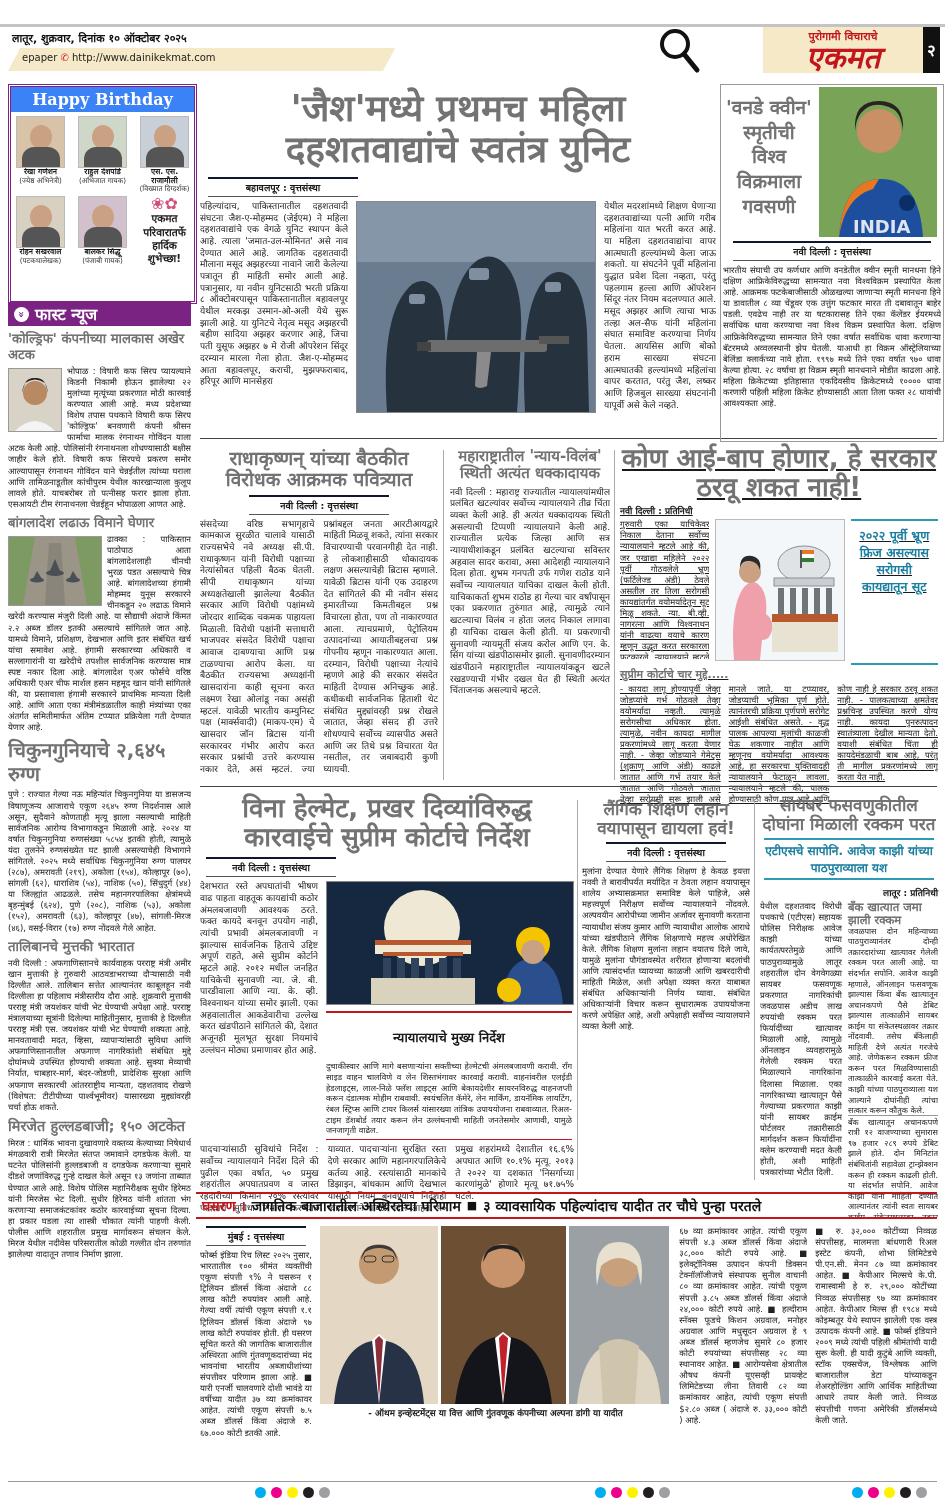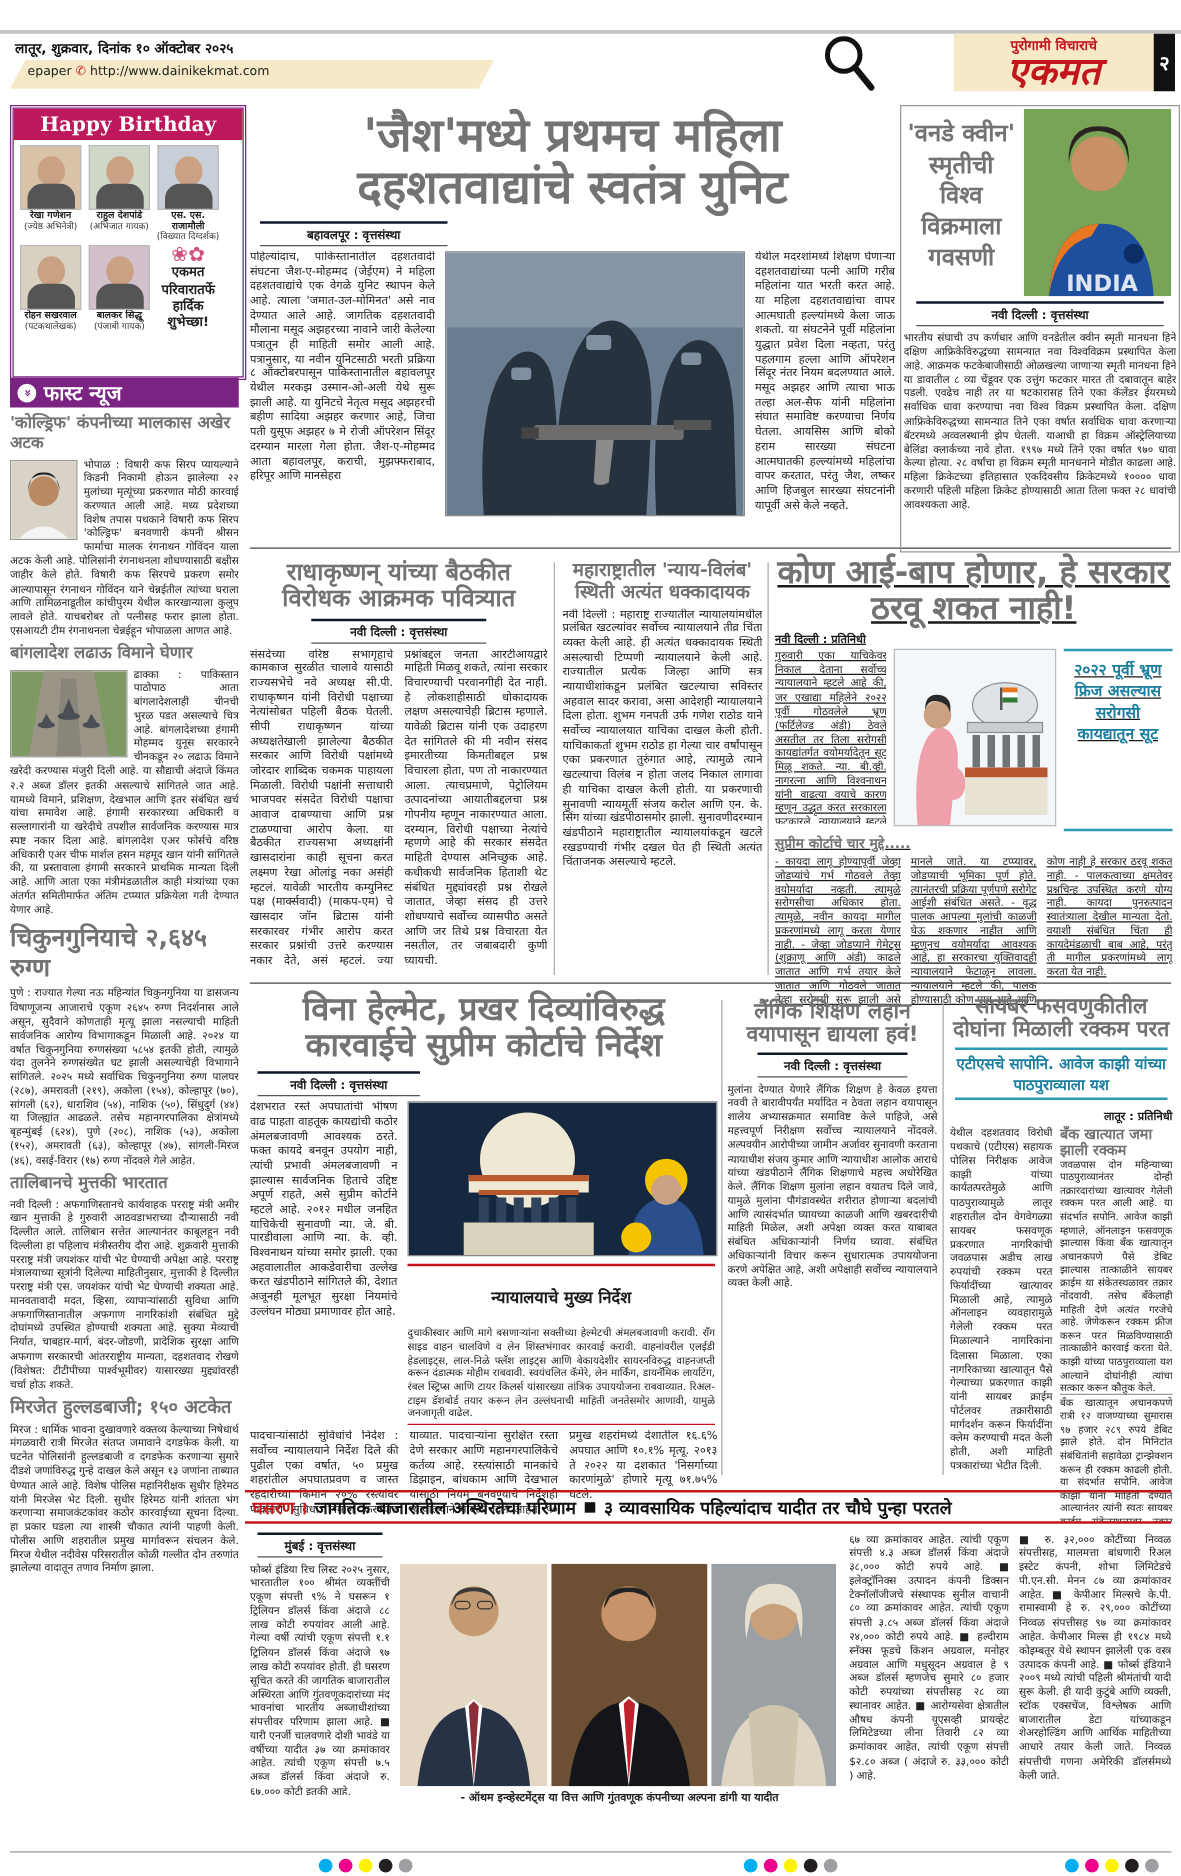--- a/index.html
+++ b/index.html
@@ -21,22 +21,22 @@
   .dateline{font-size:11px;font-weight:700;color:#111;}
   .epaper{font-size:10px;color:#222;}
   .phone-ic{color:#cc2229;font-weight:700;}
   .sect-red{color:#c3161c;}
   .sect-gray{color:#a9a9a9;text-shadow:0 0 1px #555;}
   .mast-tag{color:#c3161c;font-size:11px;font-weight:700;text-align:center;}
   .mast-title{color:#c3161c;font-size:30px;font-weight:700;font-style:italic;text-align:center;line-height:1;}
   .pagenum{background:#111;color:#fff;font-size:16px;font-weight:700;display:flex;align-items:center;justify-content:center;}
   
   .bday-box{border:3px double #7b2382;background:#fff;}
-  .bday-head{background:#be185d;color:#fff;font-family:"DejaVu Serif",serif;font-size:16px;font-weight:700;text-align:center;padding:3px 0;}
-  .bday-grid{display:flex;flex-wrap:wrap;justify-content:flex-start;padding:4px 2px 0 2px;}
+  .bday-head{background:#3b82f6;color:#fff;font-family:"DejaVu Serif",serif;font-size:16px;font-weight:700;text-align:center;padding:3px 0;}
+  .bday-grid{display:flex;flex-wrap:wrap;justify-content:space-between;padding:4px 2px 0 2px;}
   .bday-cell{width:55px;text-align:center;margin-bottom:3px;}
   .pf{width:47px;height:50px;margin:0 auto;position:relative;overflow:hidden;border:1px solid #bbb;}
   .pf::before{content:"";position:absolute;left:50%;top:8px;transform:translateX(-50%);width:22px;height:24px;border-radius:50%;background:#caa183;}
   .pf::after{content:"";position:absolute;left:50%;top:30px;transform:translateX(-50%);width:38px;height:26px;border-radius:12px 12px 0 0;background:#555;}
   .bday-name{font-size:7.6px;font-weight:700;line-height:1.15;}
   .bday-role{font-size:7.2px;line-height:1.1;color:#333;}
   .greet{font-size:10.5px;font-weight:700;text-align:center;color:#222;line-height:1.25;}
   .bouquet{font-size:16px;color:#d2527f;text-align:center;line-height:1;}
   .fast-banner{background:#7b2382;color:#fff;display:flex;align-items:center;gap:6px;padding:2px 6px;}
   .fast-ic{width:15px;height:15px;border-radius:50%;background:#fff;color:#7b2382;font-weight:700;display:inline-flex;align-items:center;justify-content:center;font-size:10px;transform:rotate(90deg);}
@@ -323,21 +323,21 @@
     <span class="strip-txt">जागतिक बाजारातील अस्थिरतेचा परिणाम</span>
     <span class="strip-sq">■</span>
     <span class="strip-txt">३ व्यावसायिक पहिल्यांदाच यादीत तर चौघे पुन्हा परतले</span>
   </div>
   <div class="abs" style="left:200px;top:1218px;width:737px;">
     <div style="display:flex;gap:8px;margin-top:8px;">
       <div style="width:112px;">
         <div class="byline byline-rules" style="width:100px;margin:0 auto 4px auto;">मुंबई : वृत्तसंस्था</div>
         <div class="side-txt jt ovh" style="height:186px;">फोर्ब्स इंडिया रिच लिस्ट २०२५ नुसार, भारतातील १०० श्रीमंत व्यक्तींची एकूण संपत्ती ९% ने घसरून १ ट्रिलियन डॉलर्स किंवा अंदाजे ८८ लाख कोटी रुपयांवर आली आहे. गेल्या वर्षी त्यांची एकूण संपत्ती १.१ ट्रिलियन डॉलर्स किंवा अंदाजे ९७ लाख कोटी रुपयांवर होती. ही घसरण सूचित करते की जागतिक बाजारातील अस्थिरता आणि गुंतवणूकदारांच्या मंद भावनांचा भारतीय अब्जाधीशांच्या संपत्तीवर परिणाम झाला आहे. ■ यारी एनर्जी चालवणारे दोशी भावंडे या वर्षीच्या यादीत ३७ व्या क्रमांकावर आहेत. त्यांची एकूण संपत्ती ७.५ अब्ज डॉलर्स किंवा अंदाजे रु. ६७,००० कोटी इतकी आहे.</div>
       </div>
-      <div style="width:352px;margin-top:25px;">
+      <div style="width:352px;">
         <div style="display:flex;gap:3px;">
           <svg width="118" height="178">
             <rect width="118" height="178" fill="#e4d8c4"></rect>
             <circle cx="59" cy="38" r="20" fill="#c49a72"></circle>
             <path d="M41 34 q2 -16 18 -15 q16 -1 18 15 l-4 -8 q-14 -8 -28 0z" fill="#3a3a3a"></path>
             <rect x="44" y="30" width="12" height="6" rx="3" fill="none" stroke="#333"></rect>
             <rect x="62" y="30" width="12" height="6" rx="3" fill="none" stroke="#333"></rect>
             <path d="M14 178 q6 -62 45 -64 q40 2 45 64z" fill="#273247"></path>
             <path d="M52 114 l7 -6 l7 6 l-7 64z" fill="#fff"></path>
             <path d="M55 114 l4 -4 l4 4 l-4 60z" fill="#8c2f3b"></path>

